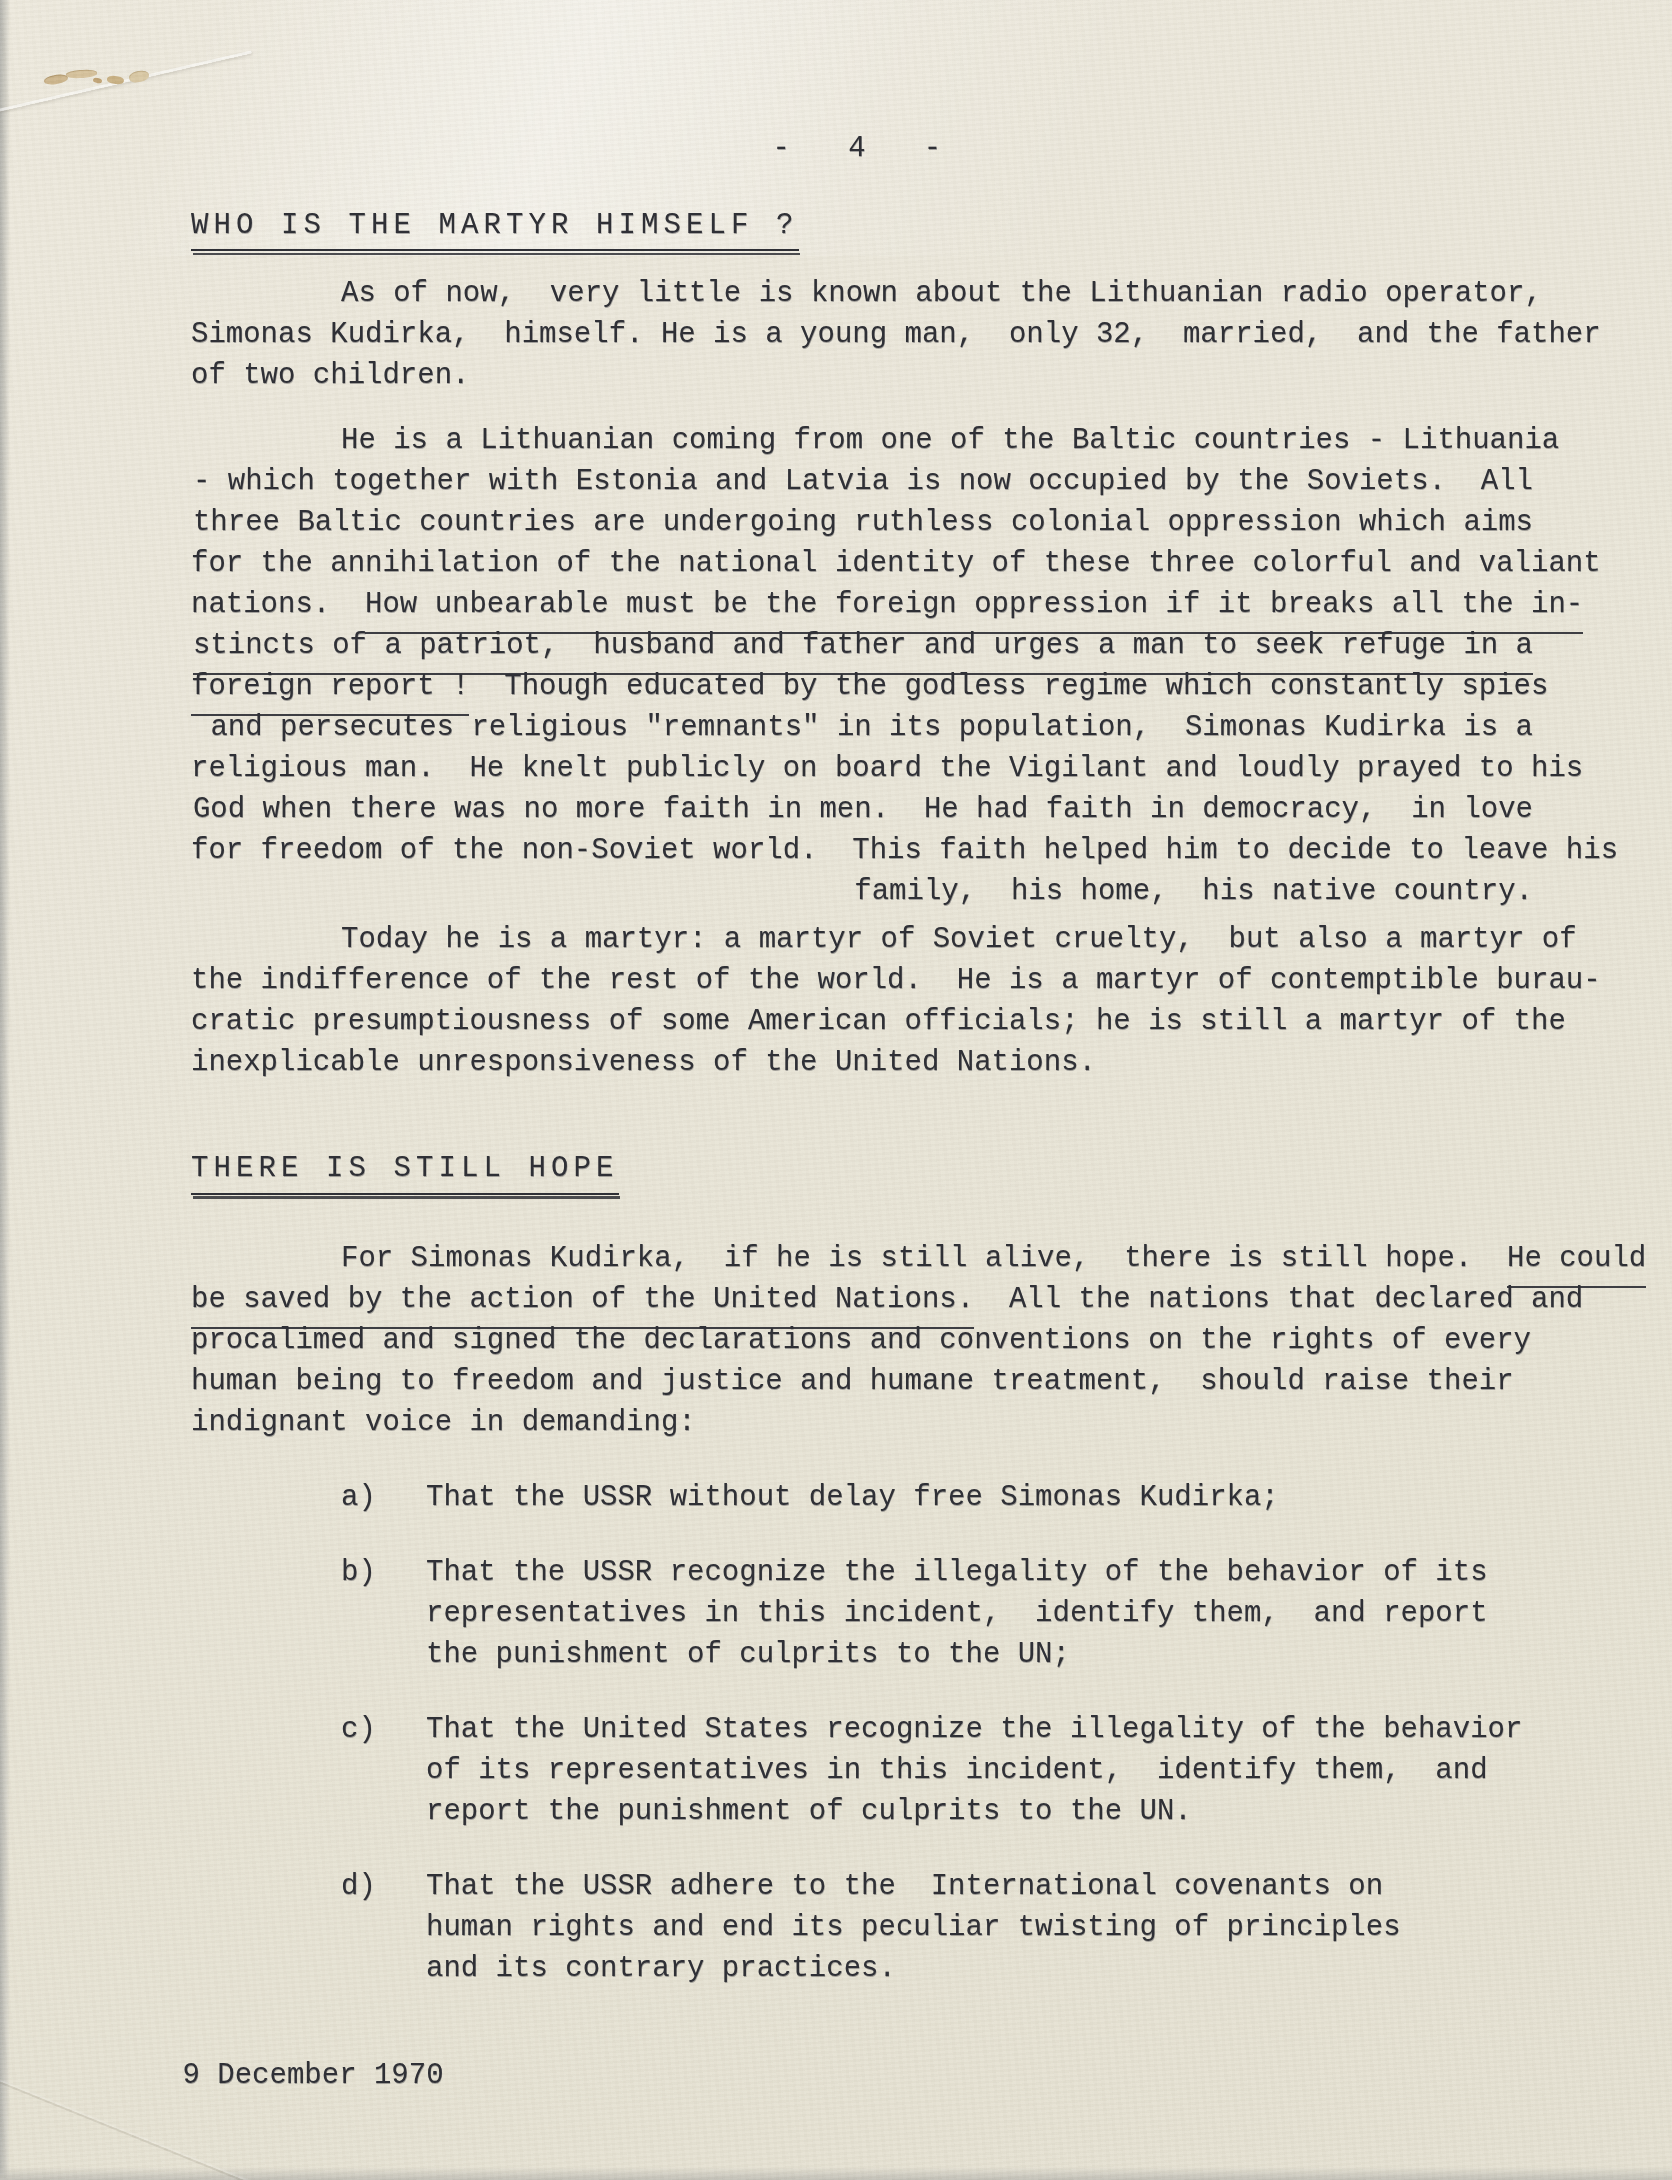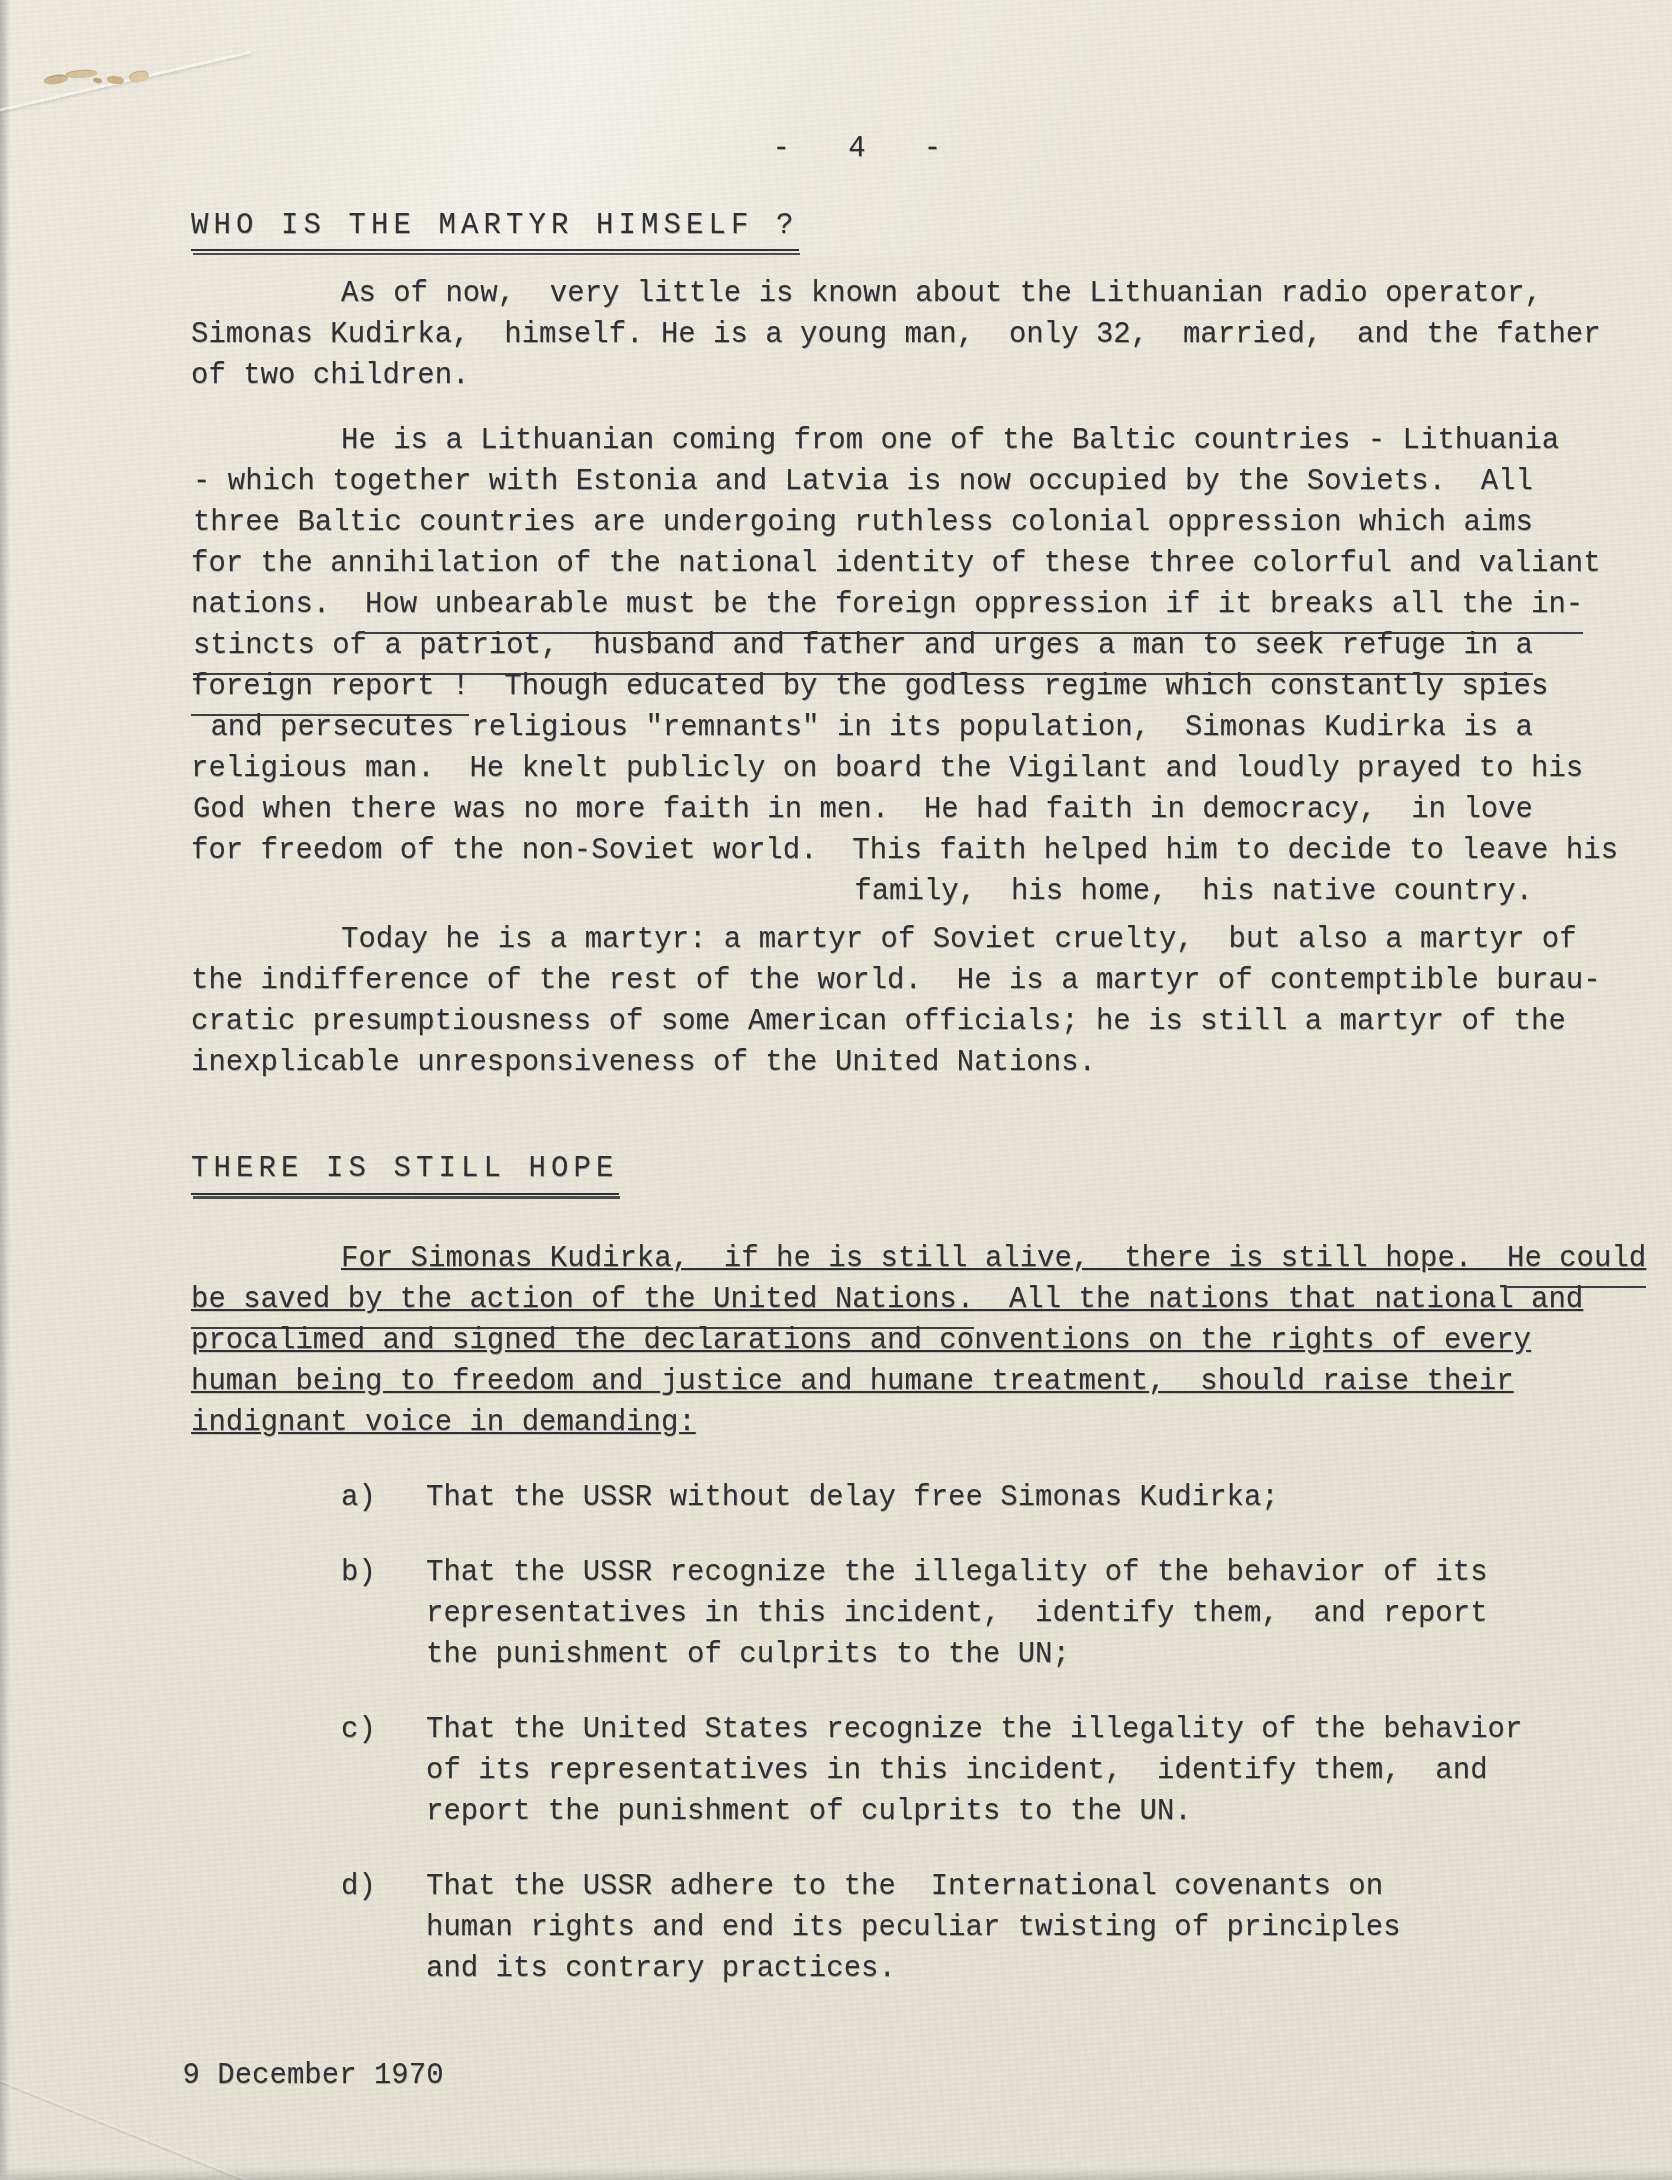--- a/index.html
+++ b/index.html
@@ -77,21 +77,21 @@
     text-align: right;
   }
   .hu::after {
     content: ""; position: absolute; left: 1.7px; right: -1.7px; bottom: -6px; height: 2.6px;
     background: rgba(47,48,54,0.85);
   }
   .para { margin-top: 0; }
   .para.p-intro { margin-top: 22px; }
   .para.p-lith  { margin-top: 24px; text-align: right; }
   .para.p-today { margin-top: 6.8px; }
-  .para.p-hope  { margin-top: 43px; text-decoration: underline; }
+  .para.p-hope  { margin-top: 43px; }
   .line { white-space: pre; }
   .line.indent { padding-left: 150px; }
   .u { border-bottom: 2.6px solid rgba(47,48,54,0.92); padding-bottom: 11px; }
   .demands { margin-top: 34px; }
   .demand { display: flex; align-items: flex-start; margin-left: 150px; }
   .demand + .demand { margin-top: 34px; }
   .demand .marker { width: 85px; flex: 0 0 85px; white-space: pre; }
   .demand .dlines { flex: 1 1 auto; }
   .date { margin-top: 66px; margin-left: -8.5px; white-space: pre; }
 </style>
@@ -143,21 +143,21 @@
         <div class="line indent"><span>Today he is a martyr: a martyr of Soviet cruelty,  but also a martyr of</span></div>
         <div class="line"><span>the indifference of the rest of the world.  He is a martyr of contemptible burau-</span></div>
         <div class="line"><span>cratic presumptiousness of some American officials; he is still a martyr of the</span></div>
         <div class="line"><span>inexplicable unresponsiveness of the United Nations.</span></div>
       </div>
 
     <div class="heading h2"><span class="hu">THERE IS STILL HOPE</span></div>
 
     <div class="para p-hope">
         <div class="line indent"><span>For Simonas Kudirka,  if he is still alive,  there is still hope.  </span><span class="u">He could</span></div>
-        <div class="line"><span class="u">be saved by the action of the United Nations.</span><span>  All the nations that national and</span></div>
+        <div class="line"><span class="u">be saved by the action of the United Nations.</span><span>  All the nations that declared and</span></div>
         <div class="line"><span>procalimed and signed the declarations and conventions on the rights of every</span></div>
         <div class="line"><span>human being to freedom and justice and humane treatment,  should raise their</span></div>
         <div class="line"><span>indignant voice in demanding:</span></div>
       </div>
 
     <div class="demands">
       <div class="demand">
         <span class="marker">a)</span>
         <div class="dlines">
             <div class="line"><span>That the USSR without delay free Simonas Kudirka;</span></div>

